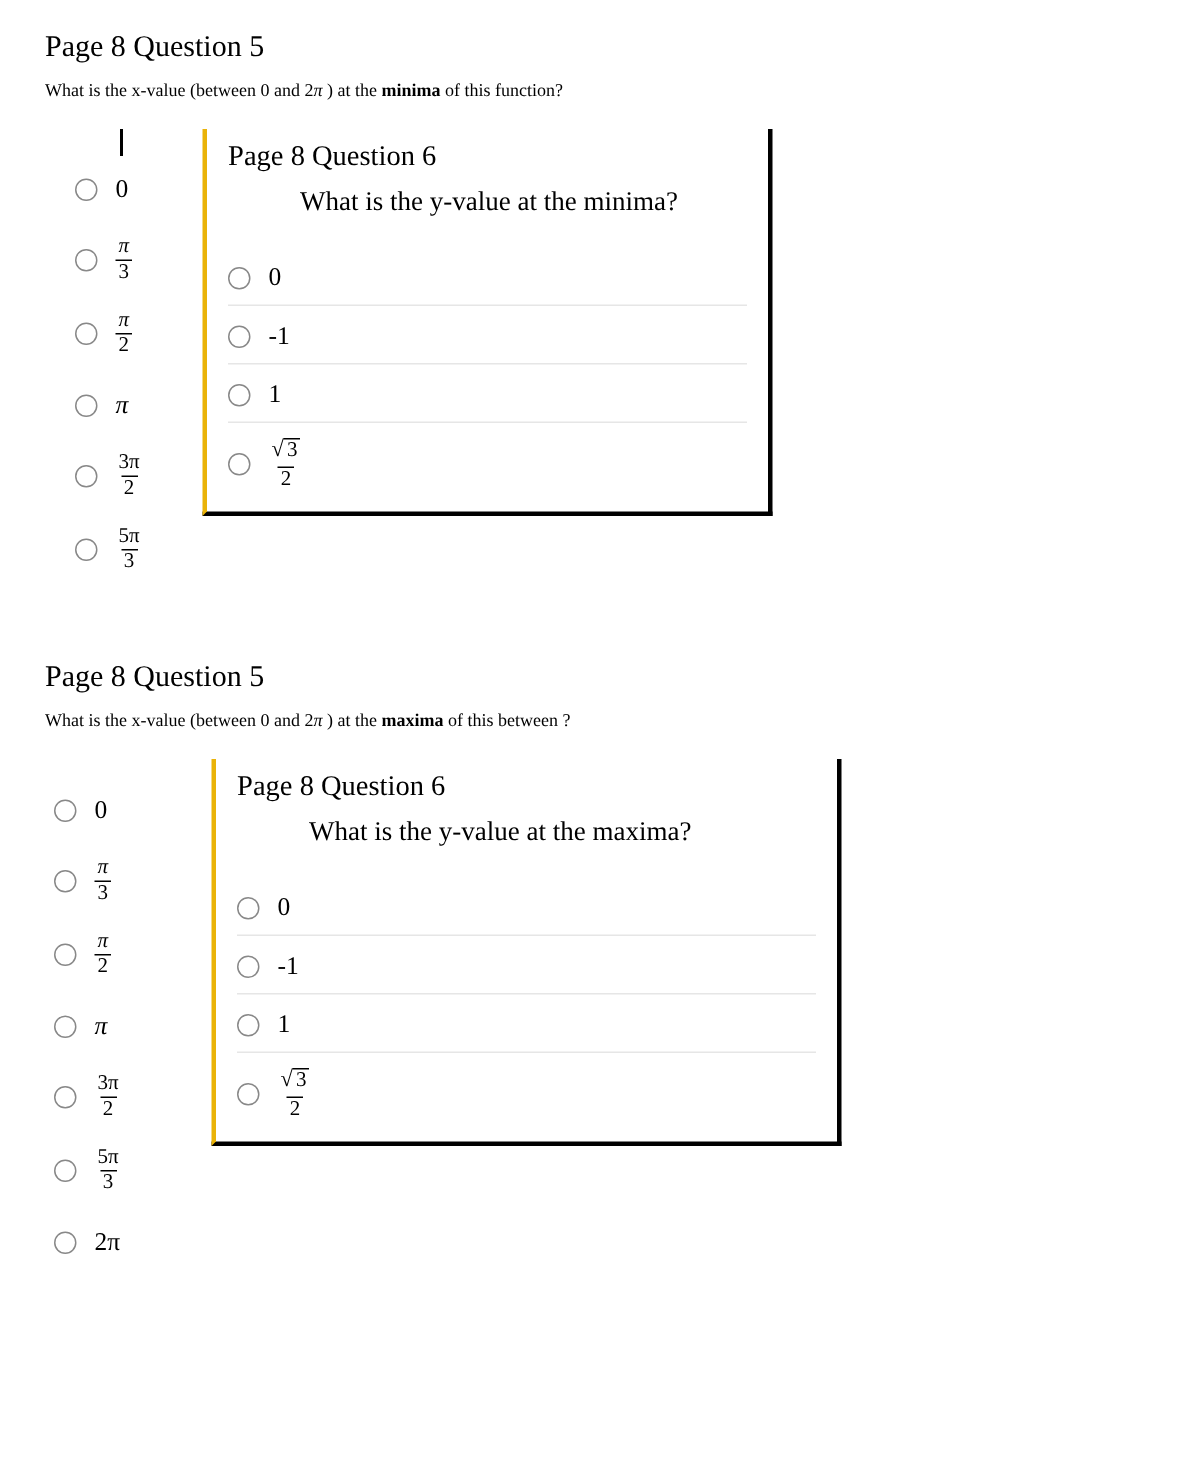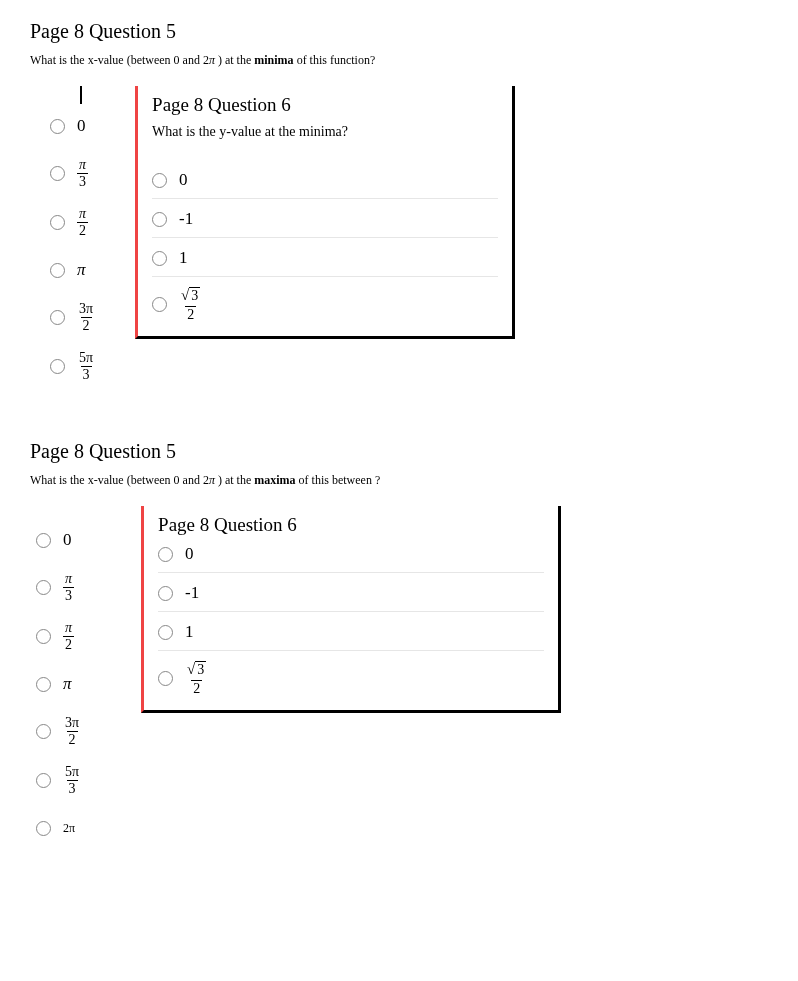--- a/index.html
+++ b/index.html
@@ -77,39 +77,39 @@
       content: "√";
       font-size: 15px;
     }
     .sqrt .radicand {
       border-top: 1px solid #000;
       padding: 0 2px;
       font-size: 14px;
       line-height: 1.2;
     }
     .panel {
-      border-left: 3px solid #ef4444;
+      border-left: 3px solid #eab308;
       border-right: 3px solid #000;
       border-bottom: 3px solid #000;
       padding: 8px 14px 14px 14px;
       width: 380px;
     }
     .panel .q-title { font-size: 19px; margin-bottom: 8px; }
-    .panel .q-text { font-size: 14px; margin-bottom: 30px; }
+    .panel .q-text { font-size: 18px; margin-bottom: 30px; margin-left: 48px; }
     .panel .option-row {
       border-bottom: 1px solid #e6e6e6;
       padding-bottom: 8px;
       margin-bottom: 10px;
     }
     .panel .option-row:last-child { border-bottom: none; margin-bottom: 0; padding-bottom: 0; }
     .pi { font-style: italic; }
     .block2 { padding-left: 0; }
     .block2 .options-col { padding-left: 6px; }
     .block2 .columns { gap: 60px; }
-    .twopi { font-size: 12px; }
+    .twopi { font-size: 17px; }
   </style>
 </head>
 <body>
 
 <div class="question-block">
   <div class="q-title">Page 8 Question 5</div>
   <div class="q-text">
     <span>What is the x-value (between 0 and 2</span><span class="pi">π</span><span> ) at the </span><span class="emph">minima</span><span> of this function?</span>
   </div>
   <div class="columns">
@@ -224,20 +224,21 @@
             <span class="den">3</span>
           </span>
       </div>
       <div class="option-row">
         <div class="radio"></div>
         <span class="opt-label twopi">2π</span>
       </div>
     </div>
     <div class="panel" style="width:420px;">
       <div class="q-title">Page 8 Question 6</div>
+      <div class="q-text">What is the y-value at the maxima?</div>
       <div class="option-row">
         <div class="radio"></div>
         <span class="opt-label">0</span>
       </div>
       <div class="option-row">
         <div class="radio"></div>
         <span class="opt-label">-1</span>
       </div>
       <div class="option-row">
         <div class="radio"></div>

